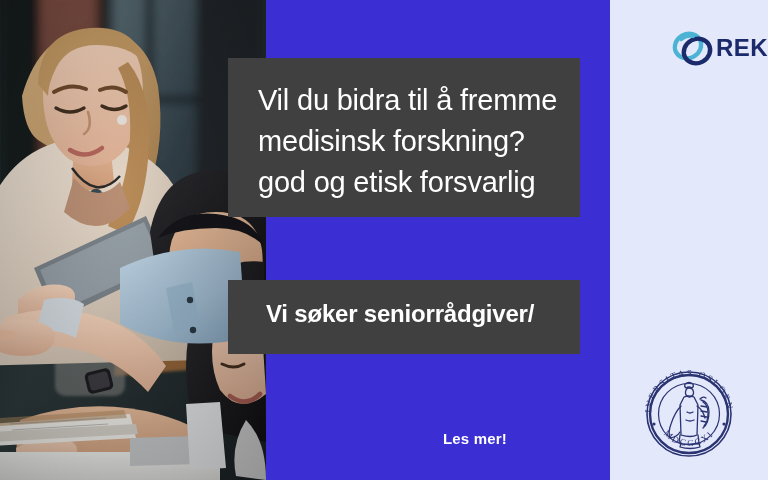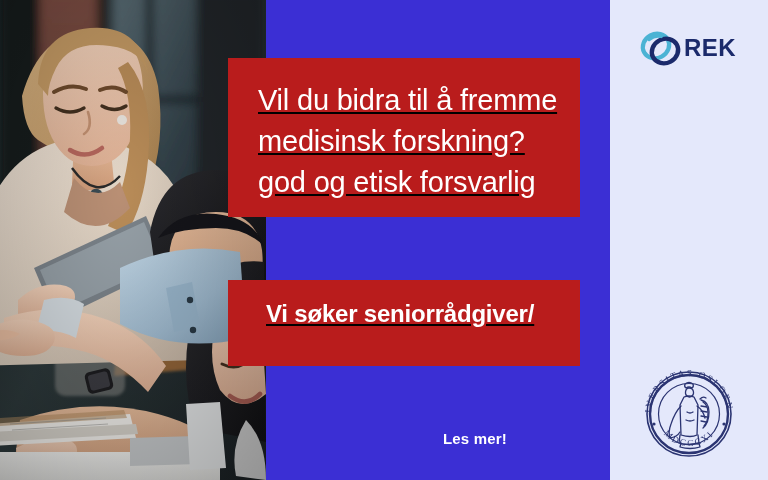--- a/index.html
+++ b/index.html
@@ -47,23 +47,22 @@
     left: 610px;
     top: 0;
     width: 158px;
     height: 480px;
     background: #e4e8fb;
   }
 
   
   .callout {
     position: absolute;
-    background: #b91c1c;
+    background: #404040;
     box-sizing: border-box;
-    text-decoration: underline;
   }
   .callout-headline {
     left: 228px;
     top: 58px;
     width: 352px;
     height: 159px;
     padding: 22px 26px 0 30px;
   }
   .callout-headline .line {
     color: #ffffff;
@@ -71,21 +70,21 @@
     line-height: 41px;
     font-weight: 400;
     letter-spacing: -0.2px;
     white-space: nowrap;
   }
 
   .callout-role {
     left: 228px;
     top: 280px;
     width: 352px;
-    height: 86px;
+    height: 74px;
     padding: 17px 20px 0 38px;
   }
   .callout-role .line {
     color: #ffffff;
     font-size: 24px;
     line-height: 34px;
     font-weight: 700;
     letter-spacing: -0.2px;
     white-space: nowrap;
   }
@@ -100,21 +99,21 @@
     color: #ffffff;
     font-size: 15px;
     font-weight: 700;
     letter-spacing: 0.2px;
     cursor: pointer;
   }
 
   
   .rek-logo {
     position: absolute;
-    left: 636px;
+    left: 668px;
     top: 26px;
     width: 100px;
     height: 48px;
   }
   .rek-logo svg { display: block; }
 
   
   .uio-seal {
     position: absolute;
     left: 637px;

